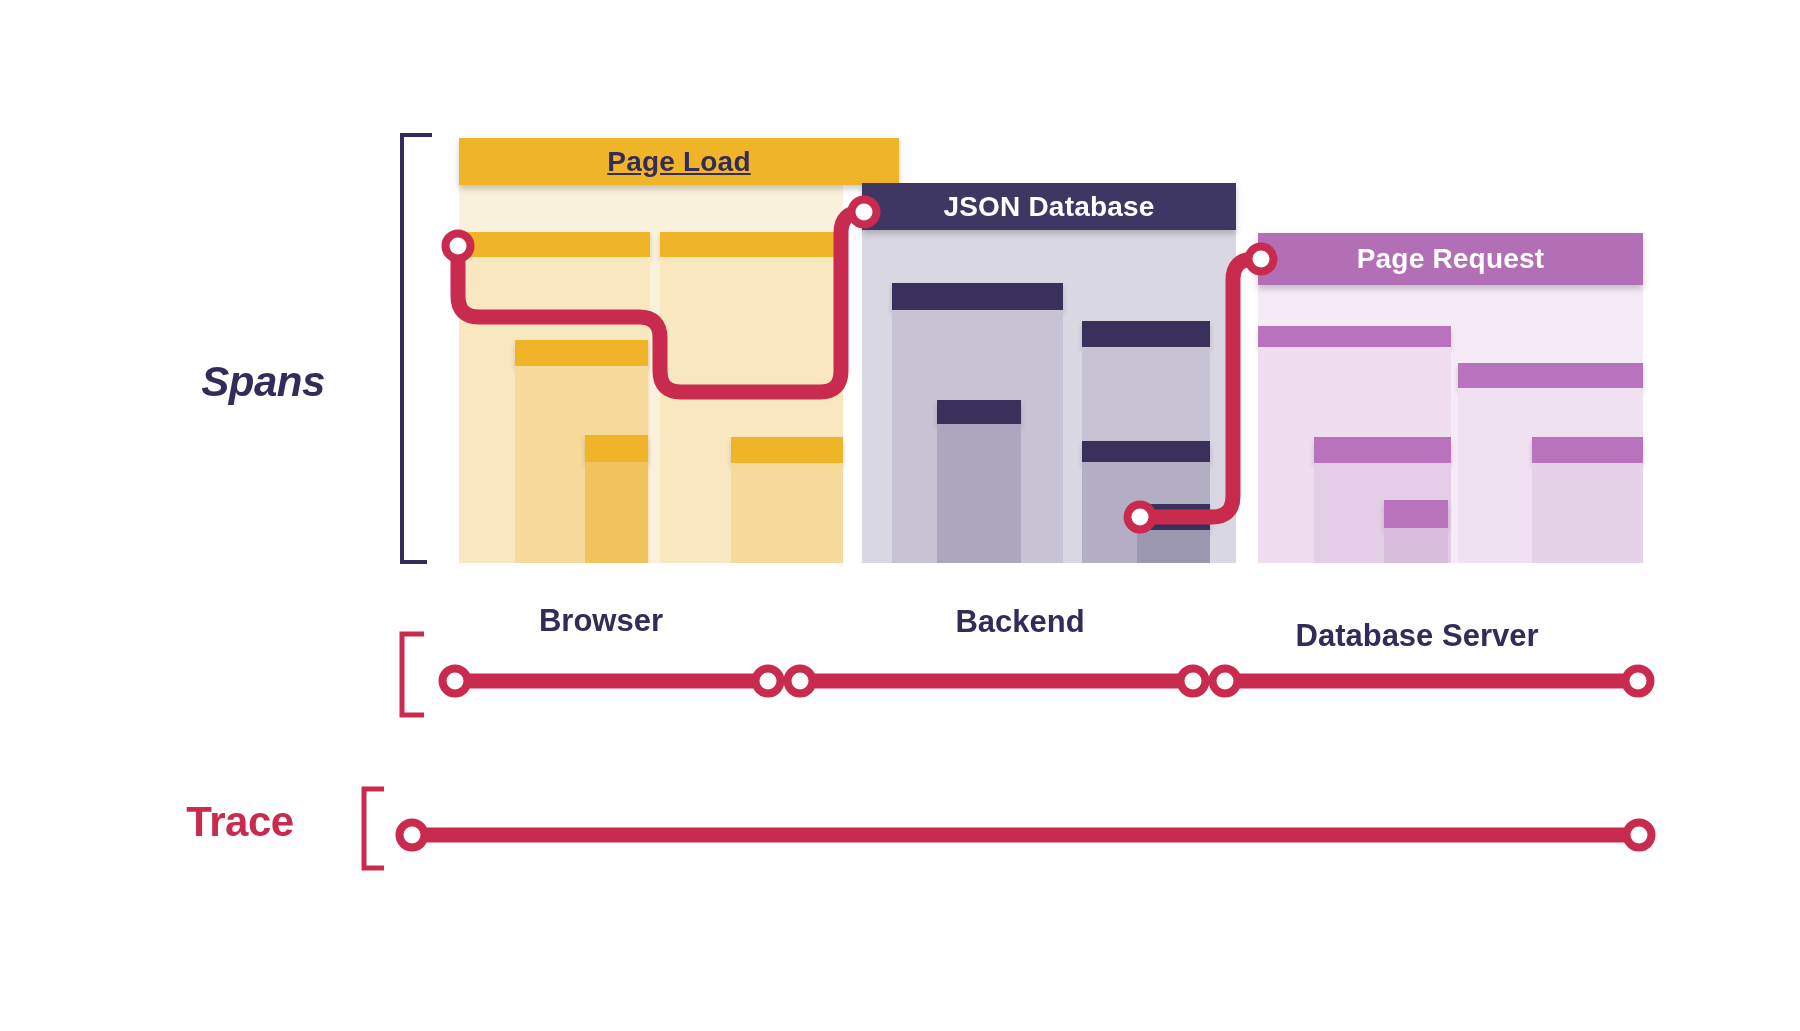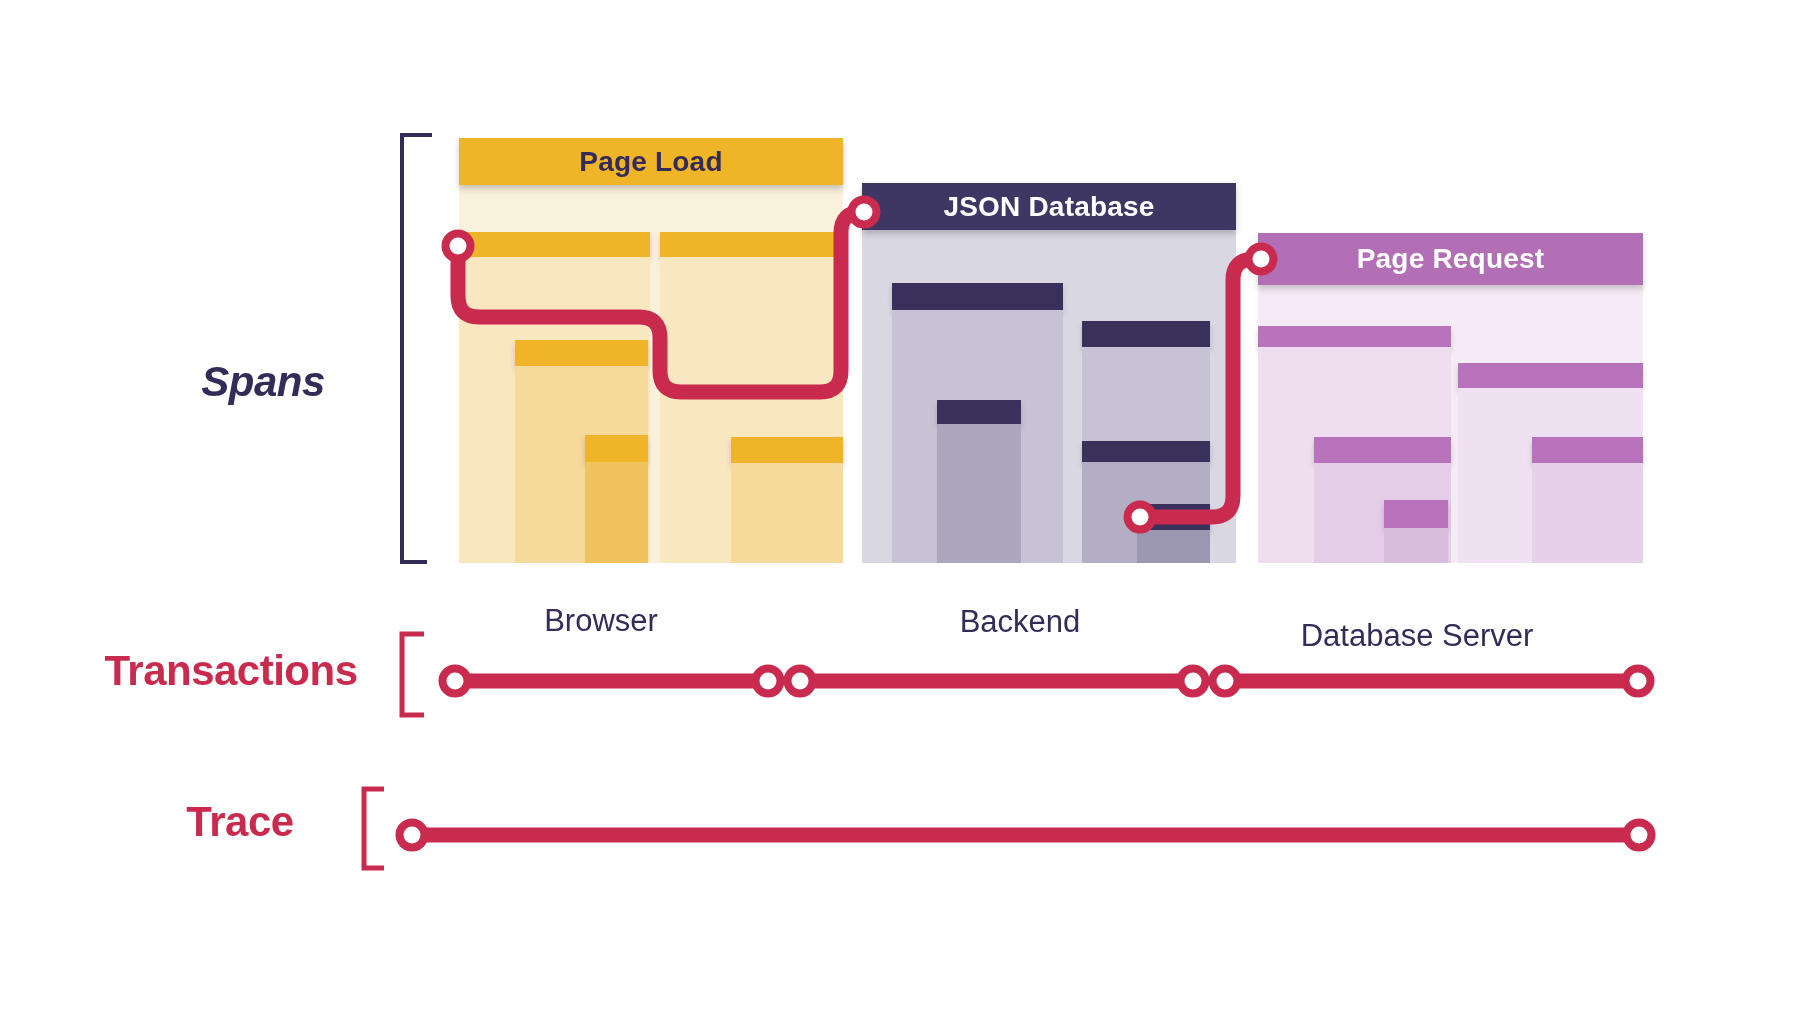--- a/index.html
+++ b/index.html
@@ -12,34 +12,34 @@
   }
   .rect{position:absolute;}
   .bar{position:absolute;box-shadow:0 4px 5px rgba(70,55,60,0.22);}
   .block-header{
     position:absolute;display:flex;align-items:center;justify-content:center;
     font-weight:bold;font-size:28px;letter-spacing:0.2px;
     box-shadow:0 4px 6px rgba(60,50,55,0.25);
   }
   .caption{
     position:absolute;transform:translate(-50%,-50%);
-    font-weight:normal;font-size:31px;color:var(--textNavy,#332C58);
+    font-weight:bold;font-size:31px;color:var(--textNavy,#332C58);
     white-space:nowrap;
   }
   .section-label{
     position:absolute;transform:translate(-50%,-50%);
     font-weight:bold;font-size:42px;letter-spacing:-0.5px;
     white-space:nowrap;
   }
   #spans-label{color:var(--textNavy,#332C58);}
   #transactions-label,#trace-label{color:var(--red,#C92B4F);}
 
   
   #b1-body   {left:459px;top:185px;width:384px;height:378px;background:#FAF1DC;}
-  #b1-header {left:459px;top:138px;width:384px;height:47px;background:var(--gold,#F0B429);color:var(--textNavy,#332C58);}
+  #b1-header {left:459px;top:138px;width:440px;height:47px;background:var(--gold,#F0B429);color:var(--textNavy,#332C58);text-decoration:underline;}
   #b1-a-bar  {left:459px;top:232px;width:191px;height:25px;background:var(--gold,#F0B429);}
   #b1-a-body {left:459px;top:257px;width:191px;height:306px;background:#F8E7BF;}
   #b1-a1-bar {left:515px;top:340px;width:133px;height:26px;background:var(--gold,#F0B429);}
   #b1-a1-body{left:515px;top:366px;width:133px;height:197px;background:#F6DA9B;}
   #b1-a2-bar {left:585px;top:435px;width:63px;height:27px;background:var(--gold,#F0B429);}
   #b1-a2-body{left:585px;top:462px;width:63px;height:101px;background:#F0C35F;}
   #b1-b-bar  {left:660px;top:232px;width:183px;height:25px;background:var(--gold,#F0B429);}
   #b1-b-body {left:660px;top:257px;width:183px;height:306px;background:#F8E7BF;}
   #b1-b1-bar {left:731px;top:437px;width:112px;height:26px;background:var(--gold,#F0B429);}
   #b1-b1-body{left:731px;top:463px;width:112px;height:100px;background:#F6DA9B;}
@@ -125,21 +125,20 @@
   <div class="rect" id="b3-b1-body"></div>
   <div class="block-header" id="b3-header">
     <span>Page Request</span>
   </div>
 
   <div class="caption" style="left:601px;top:621px;">Browser</div>
   <div class="caption" style="left:1020px;top:622px;">Backend</div>
   <div class="caption" style="left:1417px;top:636px;">Database Server</div>
 
   <div class="section-label" id="spans-label" style="left:263px;top:382px;font-style:italic;">Spans</div>
-  <div class="section-label" id="transactions-label" style="left:231px;top:671px;">Transactions</div>
   <div class="section-label" id="trace-label" style="left:240px;top:822px;">Trace</div>
 
   <svg id="overlay" width="1800" height="1031" viewBox="0 0 1800 1031">
 
     <path d="M 432 135 H 402 V 562 H 427" fill="none" class="navy-stroke" stroke-width="4"></path>
     <path d="M 424 634 H 402 V 715 H 424" fill="none" class="red-stroke" stroke-width="5"></path>
     <path d="M 384 789 H 364 V 868 H 384" fill="none" class="red-stroke" stroke-width="5"></path>
 
     <path d="M 458 246 L 458 296 Q 458 317 479 317 L 639 317 Q 660 317 660 338 L 660 371 Q 660 392 681 392 L 820 392 Q 841 392 841 371 L 841 233 Q 841 212 862 212 L 865 212" fill="none" class="red-stroke" stroke-width="15"></path>
     <path d="M 1140 517 L 1212 517 Q 1233 517 1233 496 L 1233 280 Q 1233 259 1254 259 L 1261 259" fill="none" class="red-stroke" stroke-width="15"></path>

